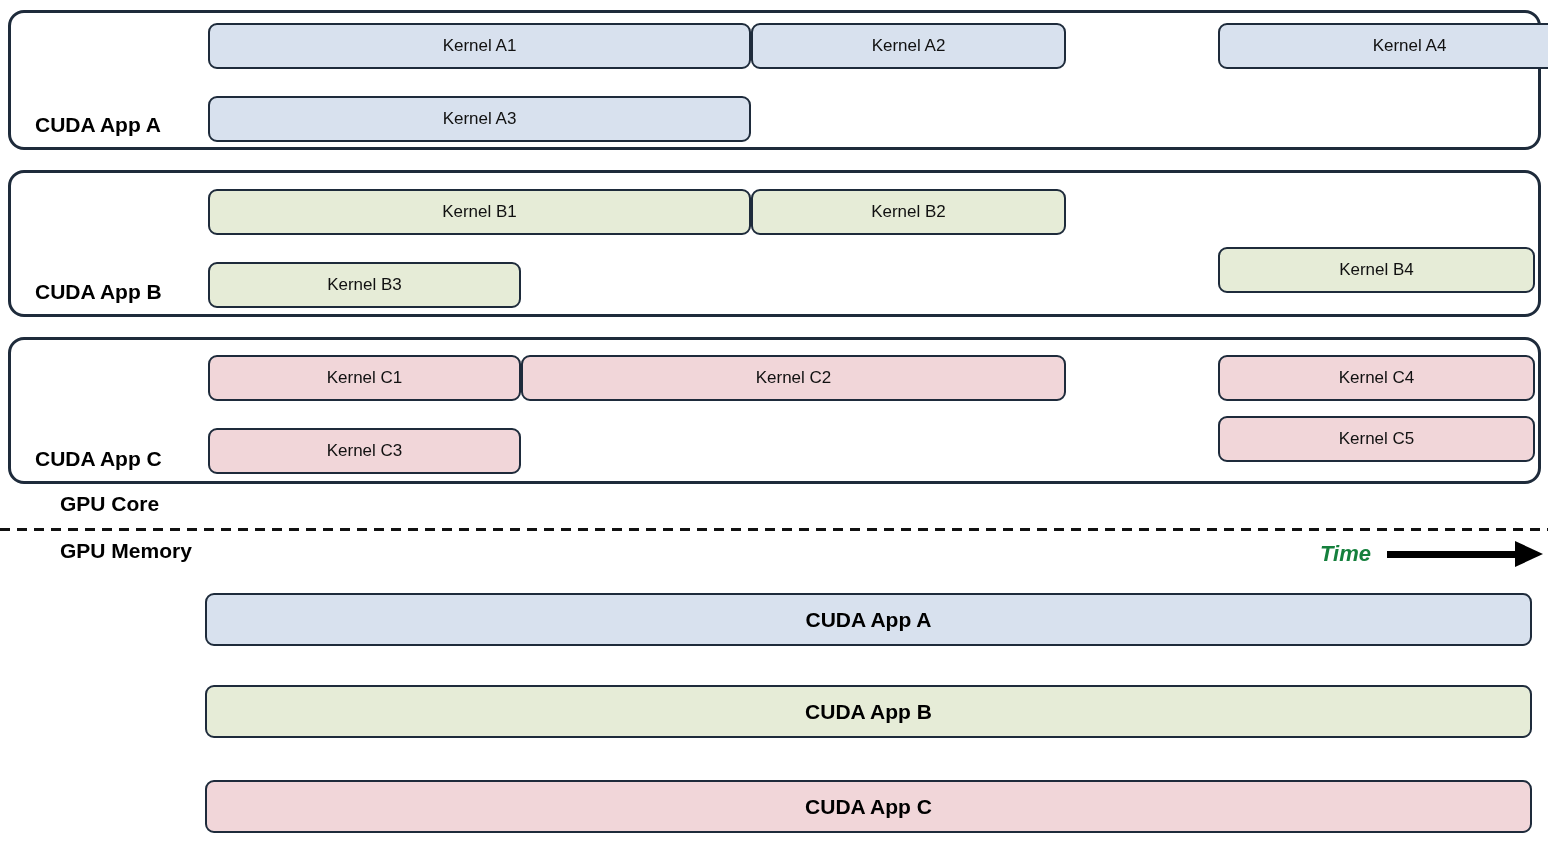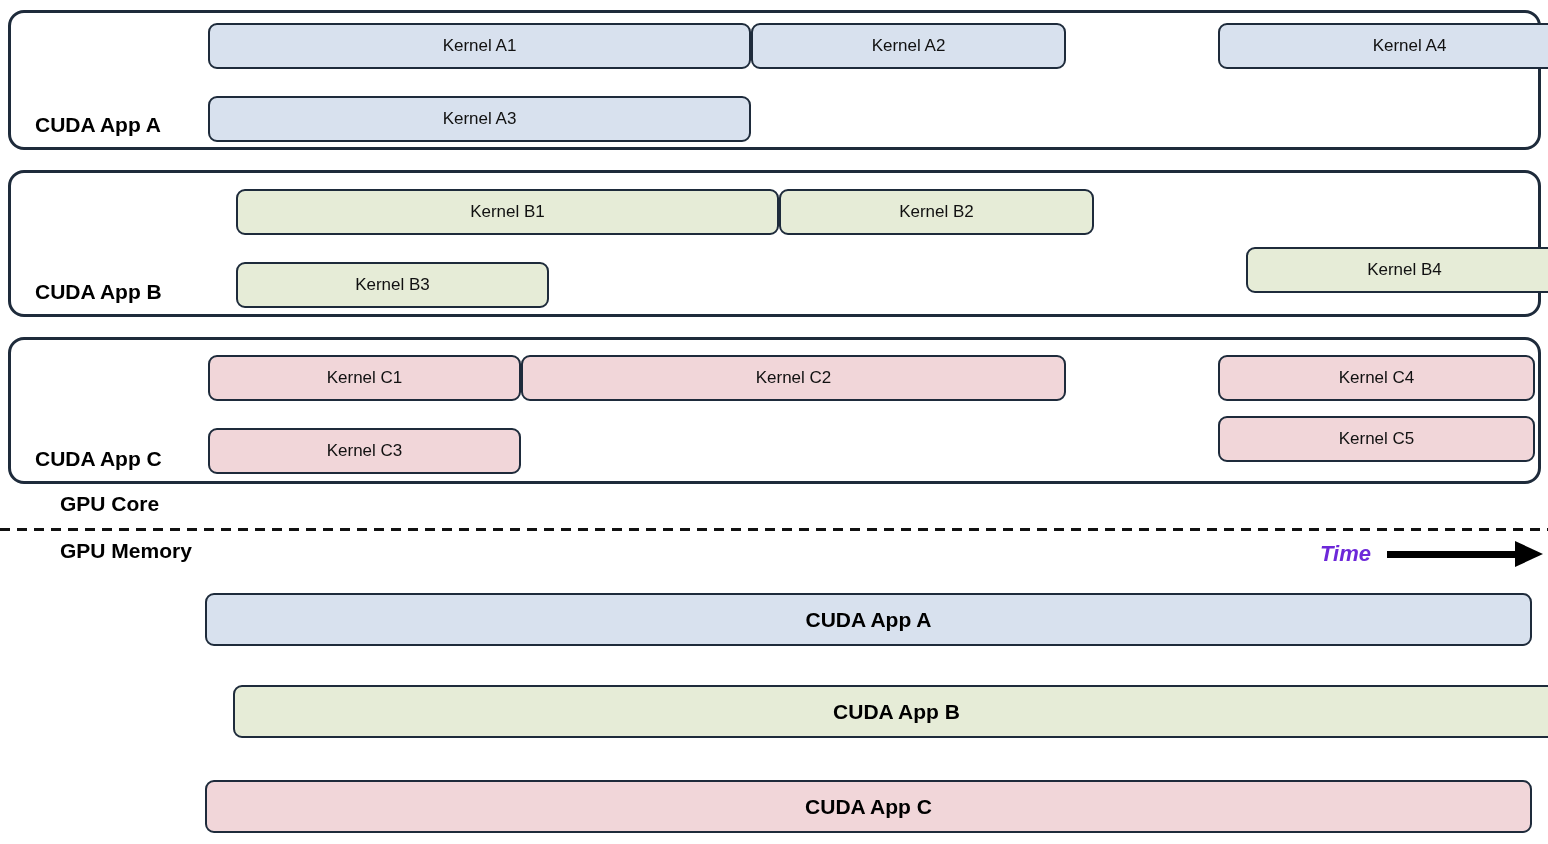--- a/index.html
+++ b/index.html
@@ -46,21 +46,21 @@
     border: 2.5px solid var(--outline);
     border-radius: 9px;
     display: flex;
     align-items: center;
     justify-content: center;
     font-size: 17px;
     color: var(--ink);
     white-space: nowrap;
   }
   .fill-a { background: var(--fill-a); }
-  .fill-b { background: var(--fill-b); margin-left: 28px; }
+  .fill-b { background: var(--fill-b); }
   .fill-c { background: var(--fill-c); }
 
   .section-label {
     position: absolute;
     left: 12px;
     font-size: 21px;
     font-weight: bold;
     color: #000000;
     white-space: nowrap;
     margin-left: 48px;
@@ -80,21 +80,21 @@
     top: 540px;
     right: 5px;
     height: 28px;
     display: flex;
     align-items: center;
   }
   .time-text {
     font-size: 22px;
     font-weight: bold;
     font-style: italic;
-    color: #6d28d9;
+    color: #15803d;
     margin-right: 16px;
   }
   .arrow-line { width: 128px; height: 7px; background: #000000; }
   .arrow-head {
     width: 0; height: 0;
     border-left: 28px solid #000000;
     border-top: 13px solid transparent;
     border-bottom: 13px solid transparent;
   }
   .mem-bar {

